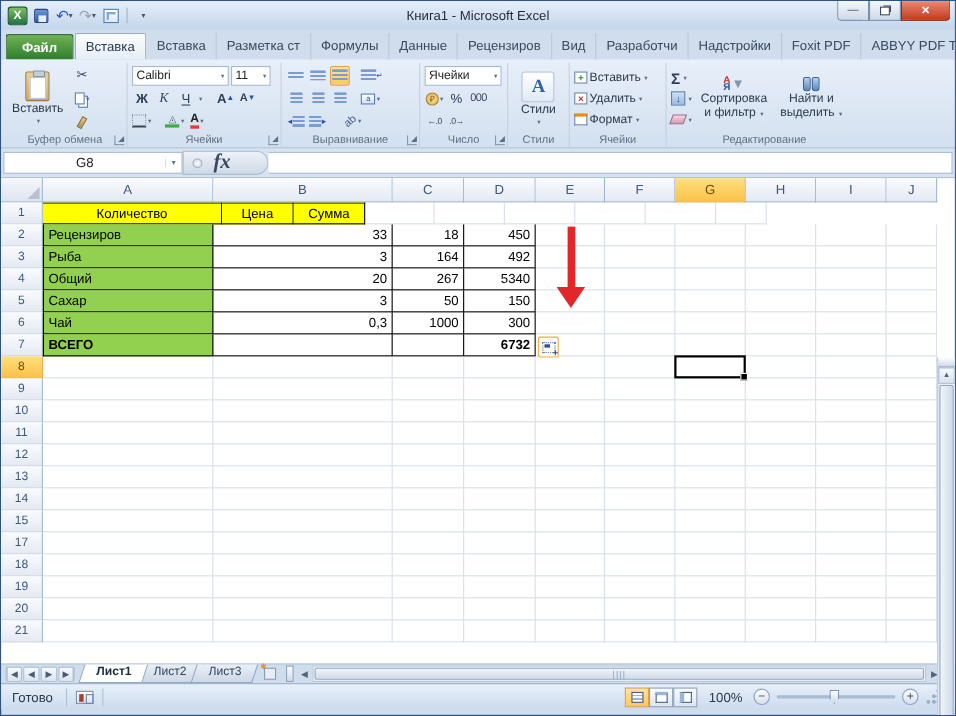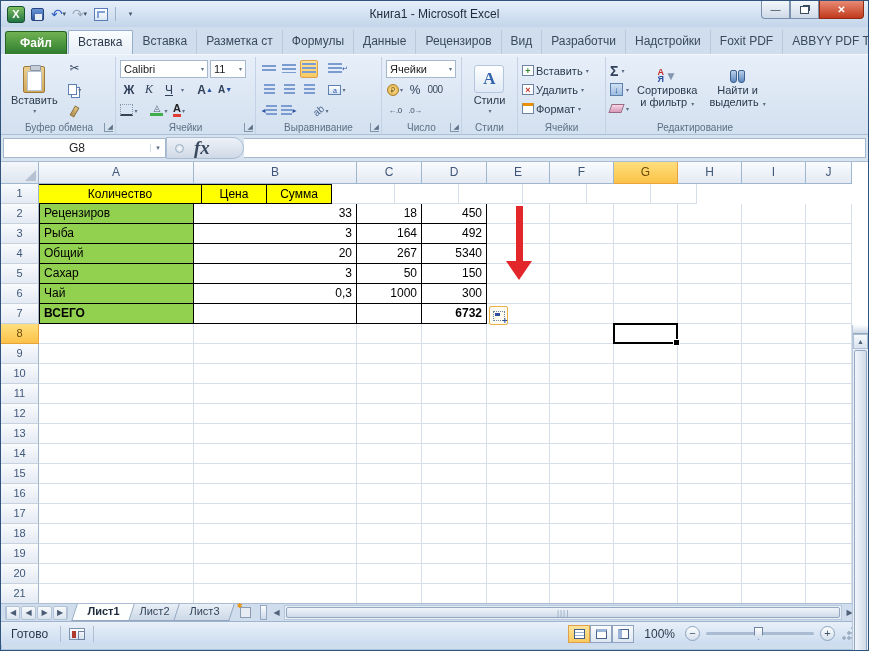--- a/index.html
+++ b/index.html
@@ -665,33 +665,20 @@
             <div class="cell" style="width: 65px;"></div>
             <div class="cell" style="width: 65px;"></div>
             <div class="cell" style="width: 63px;"></div>
             <div class="cell" style="width: 64px;"></div>
             <div class="cell" style="width: 64px;"></div>
             <div class="cell" style="width: 64px;"></div>
             <div class="cell" style="width: 64px;"></div>
             <div class="cell" style="width: 46px;"></div>
           </div>
           <div class="grow">
-            <div class="rowh">16</div>
-            <div class="cell" style="width: 155px;"></div>
-            <div class="cell" style="width: 163px;"></div>
-            <div class="cell" style="width: 65px;"></div>
-            <div class="cell" style="width: 65px;"></div>
-            <div class="cell" style="width: 63px;"></div>
-            <div class="cell" style="width: 64px;"></div>
-            <div class="cell" style="width: 64px;"></div>
-            <div class="cell" style="width: 64px;"></div>
-            <div class="cell" style="width: 64px;"></div>
-            <div class="cell" style="width: 46px;"></div>
-          </div>
-          <div class="grow">
             <div class="rowh">17</div>
             <div class="cell" style="width: 155px;"></div>
             <div class="cell" style="width: 163px;"></div>
             <div class="cell" style="width: 65px;"></div>
             <div class="cell" style="width: 65px;"></div>
             <div class="cell" style="width: 63px;"></div>
             <div class="cell" style="width: 64px;"></div>
             <div class="cell" style="width: 64px;"></div>
             <div class="cell" style="width: 64px;"></div>
             <div class="cell" style="width: 64px;"></div>

